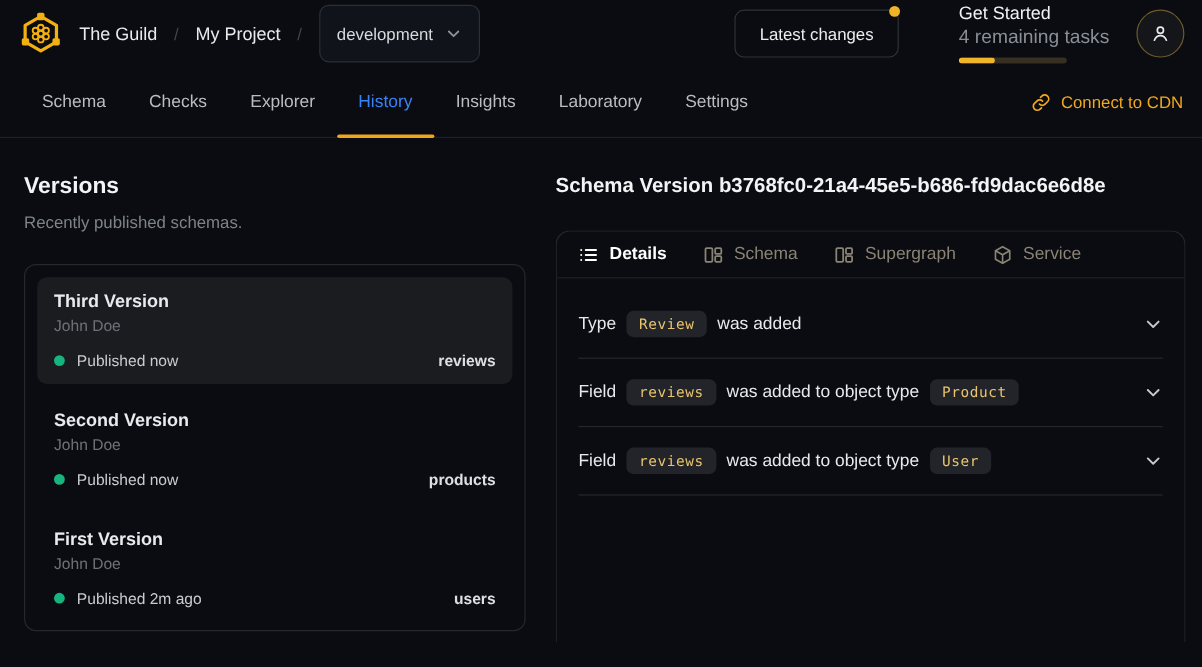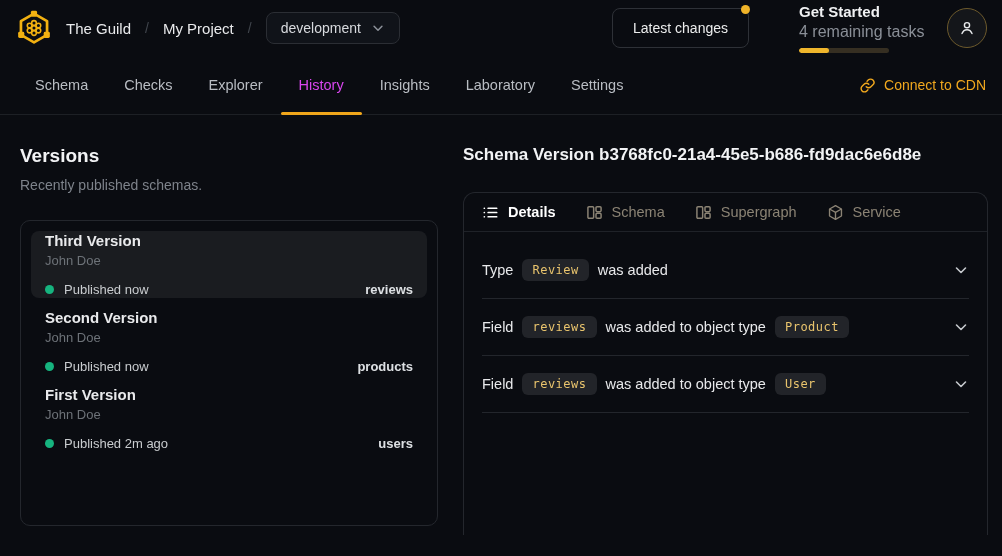--- a/index.html
+++ b/index.html
@@ -15,60 +15,60 @@
 
   
   .topbar { height:56px; display:flex; align-items:center; padding:0 15px 0 16px; }
   .logo { width:36px; height:36px; flex:0 0 auto; cursor:pointer; }
   .crumbs { display:flex; align-items:center; gap:14px; margin-left:14px; }
   .crumb { font-size:15px; color:#e9eaec; cursor:pointer; }
   .crumb-sep { color:#41464d; font-size:14px; }
   .target-select {
     display:flex; align-items:center; gap:10px;
     border:1px solid #2b2e34; border-radius:8px;
-    height:32px; padding:0 14px; cursor:pointer;
+    height:48px; padding:0 14px; cursor:pointer;
     background:#101319;
   }
   .target-select .val { font-size:14px; color:#d8dade; }
   .target-select .chev { color:#8d929a; }
 
   .latest-btn {
     margin-left:auto; position:relative;
     height:40px; padding:0 20px;
     border:1px solid #2e3137; border-radius:8px;
     background:transparent; color:#eceded; font-size:14px;
     font-family:inherit; cursor:pointer;
   }
   .latest-dot {
     position:absolute; top:-4px; right:-2px;
     width:9px; height:9px; border-radius:50%;
     background:#f0b429;
   }
   .get-started { margin-left:50px; width:90px; }
-  .gs-title { font-size:15px; font-weight:bold; color:#f0f1f3; line-height:1.15; }
+  .gs-title { font-size:15px; font-weight:normal; color:#f0f1f3; line-height:1.15; }
   .gs-sub { font-size:16px; color:#8a8f97; margin-top:2px; white-space:nowrap; }
   .gs-bar { margin-top:7px; height:5px; border-radius:3px; background:#362f22; overflow:hidden; }
   .gs-fill { height:100%; background:#efb62c; border-radius:3px; }
   .avatar {
     margin-left:58px; width:40px; height:40px; border-radius:50%;
     border:1px solid #6d5a2c; background:#14161a;
     display:flex; align-items:center; justify-content:center; cursor:pointer;
     flex:0 0 auto;
   }
 
   
   .nav-row {
     height:59px; display:flex; align-items:stretch;
     border-bottom:1px solid #1d2025; padding:0 16px 0 17px;
   }
   .nav-tab {
     position:relative; display:flex; align-items:center;
     padding:0 18px; font-size:14.5px; color:#b9bdc3; cursor:pointer;
   }
-  .nav-tab.active { color:#d946ef; }
+  .nav-tab.active { color:#3b82f6; }
   .nav-tab.active::after {
     content:""; position:absolute; left:0; right:0; bottom:-1px;
     height:3px; background:#f0a61b; border-radius:2px;
   }
   .cdn-link {
     margin-left:auto; display:flex; align-items:center; gap:8px;
     color:#f1a81e; font-size:14px; cursor:pointer;
   }
 
   
@@ -80,21 +80,21 @@
   .panel-title { font-size:19px; font-weight:bold; color:#f2f3f5; }
   .panel-title.sm { font-size:17px; }
   .panel-sub { margin-top:10px; font-size:14px; color:#7e838b; }
 
   
   .versions-box {
     margin-top:27px; border:1px solid #24272d; border-radius:10px;
     padding:10px; display:flex; flex-direction:column; gap:10px;
     height:306px;
   }
-  .version-card { border-radius:8px; padding:1px 14px; cursor:pointer; }
+  .version-card { border-radius:8px; padding:12px 14px; cursor:pointer; }
   .version-card.selected { background:#1a1c20; }
   .vc-title { font-size:15px; font-weight:bold; color:#e9eaec; }
   .vc-author { margin-top:4px; font-size:13px; color:#6d7278; }
   .vc-row { margin-top:14px; display:flex; align-items:center; }
   .vc-dot { width:9px; height:9px; border-radius:50%; background:#16b47f; margin-right:10px; flex:0 0 auto; }
   .vc-status { font-size:13px; color:#c9cccf; }
   .vc-service { margin-left:auto; font-size:13px; font-weight:bold; color:#dde0e3; }
 
   
   .detail-box {

